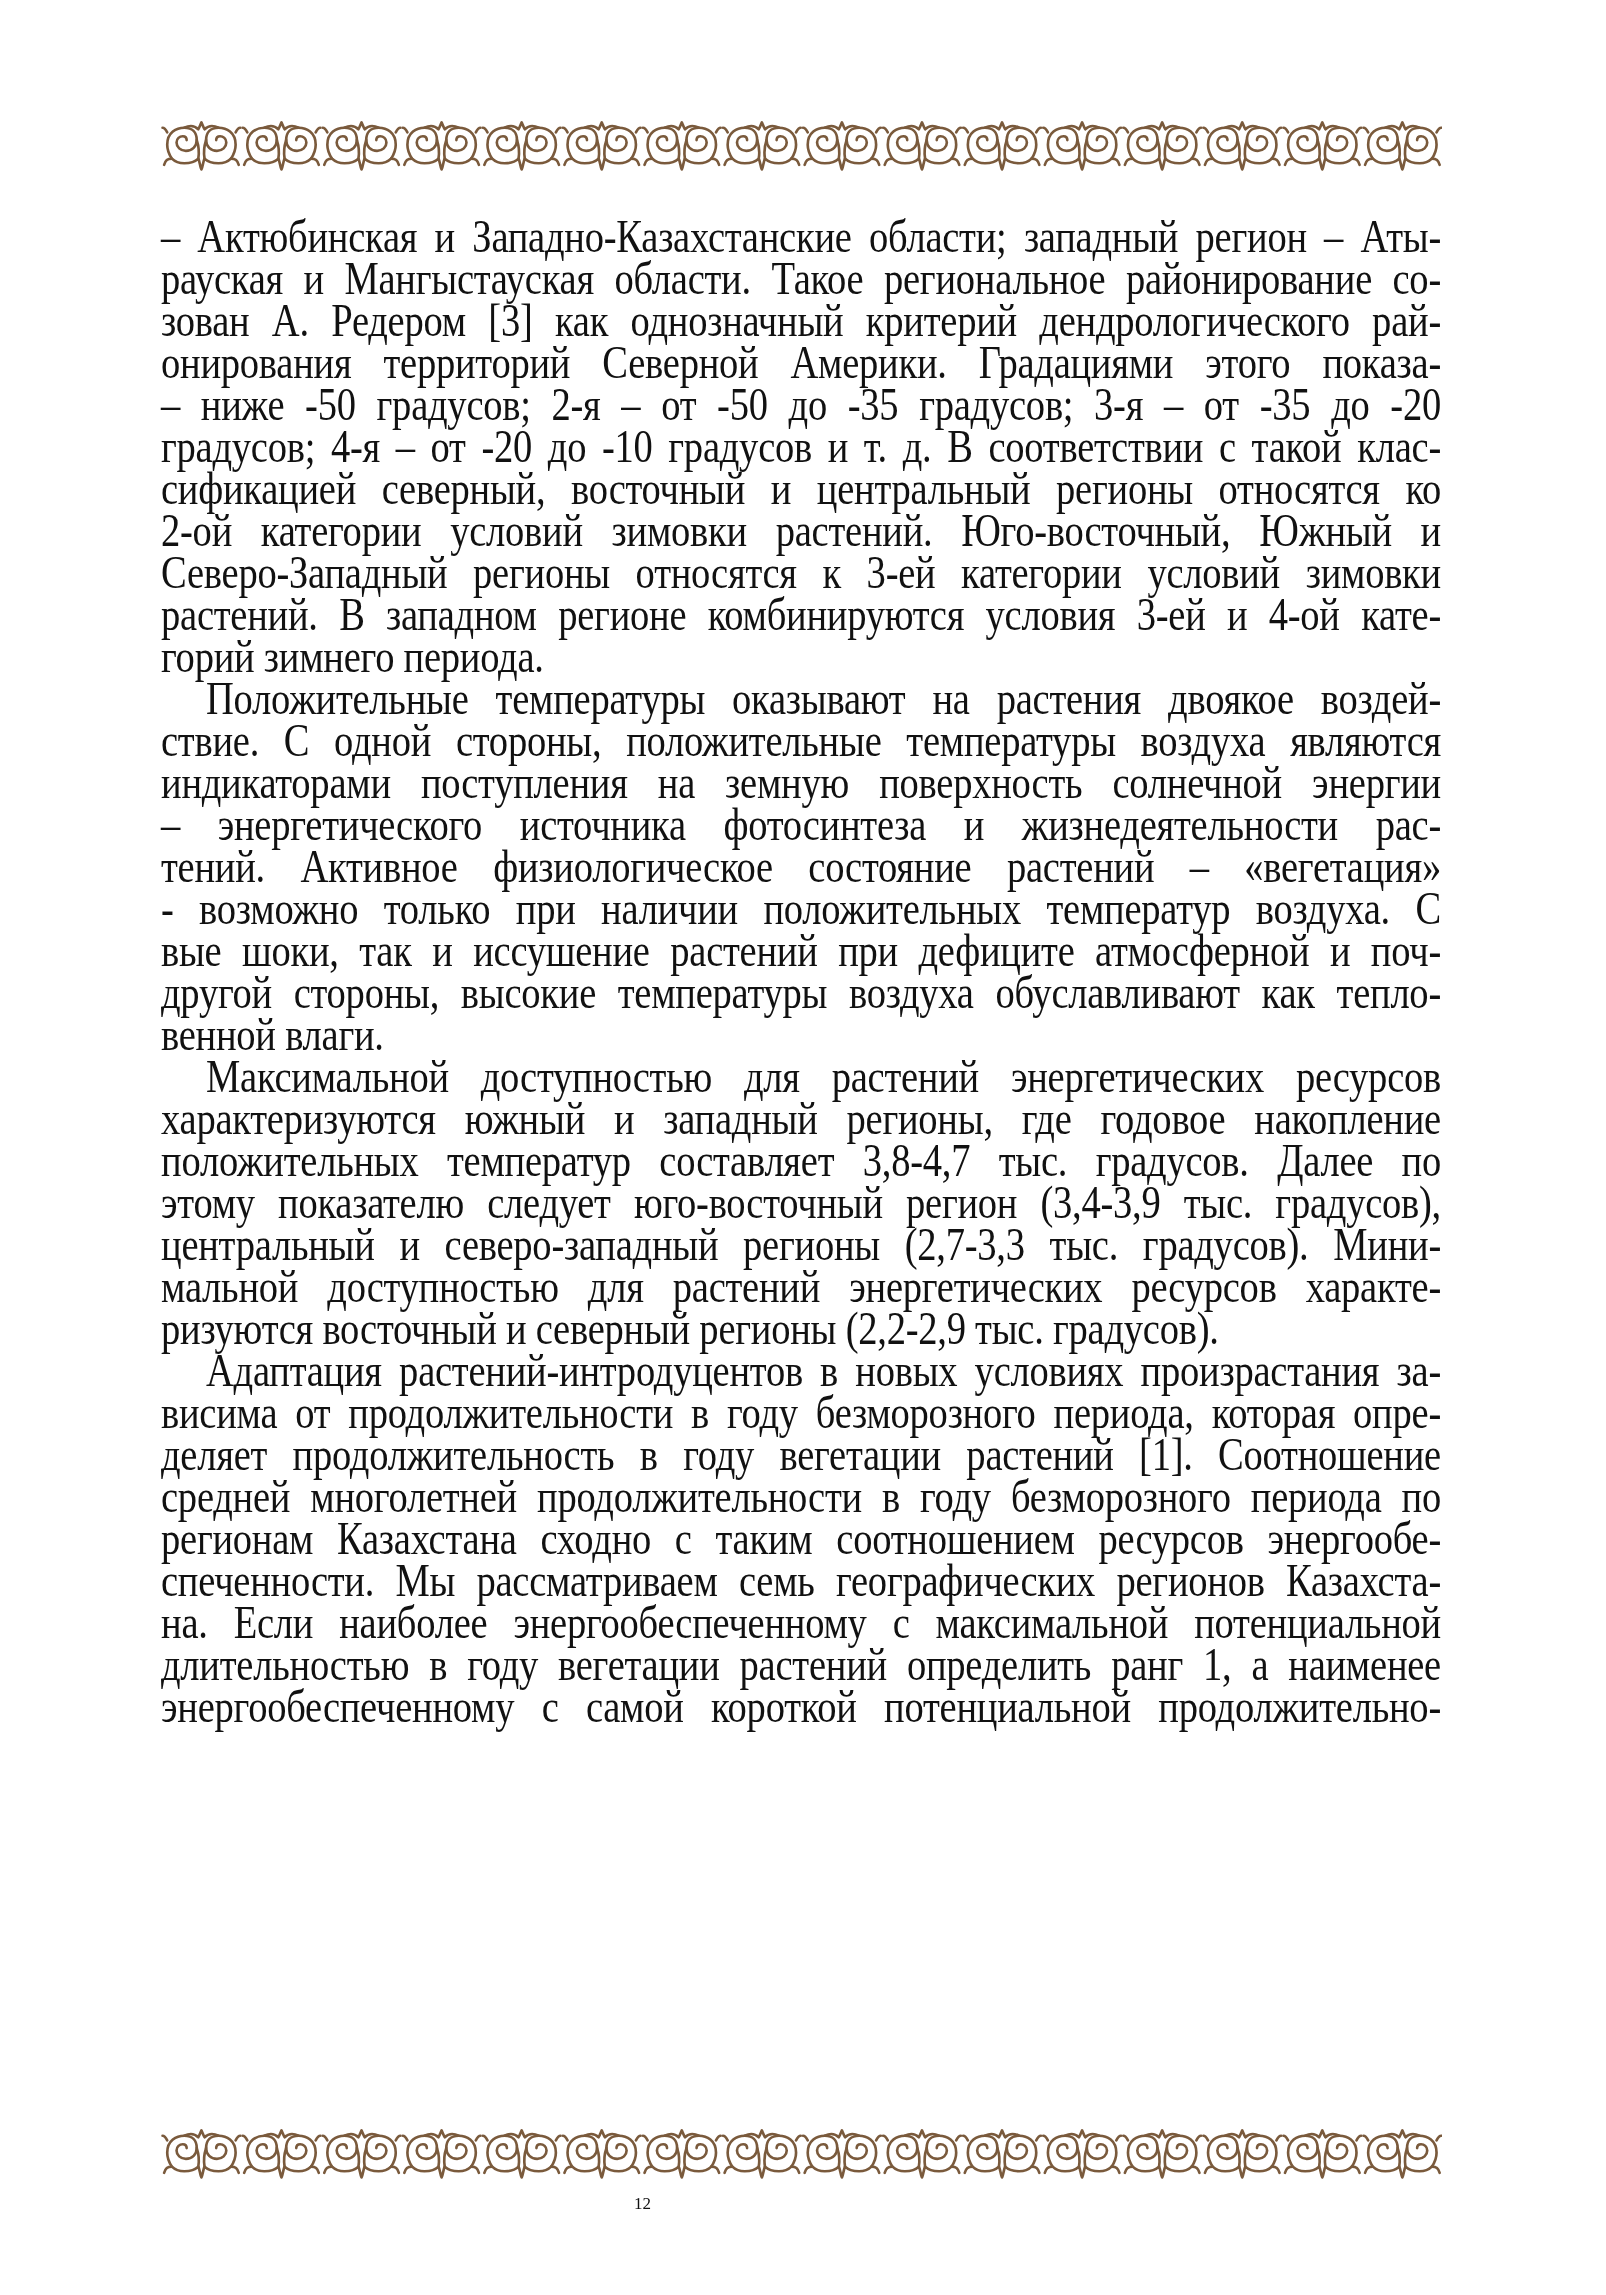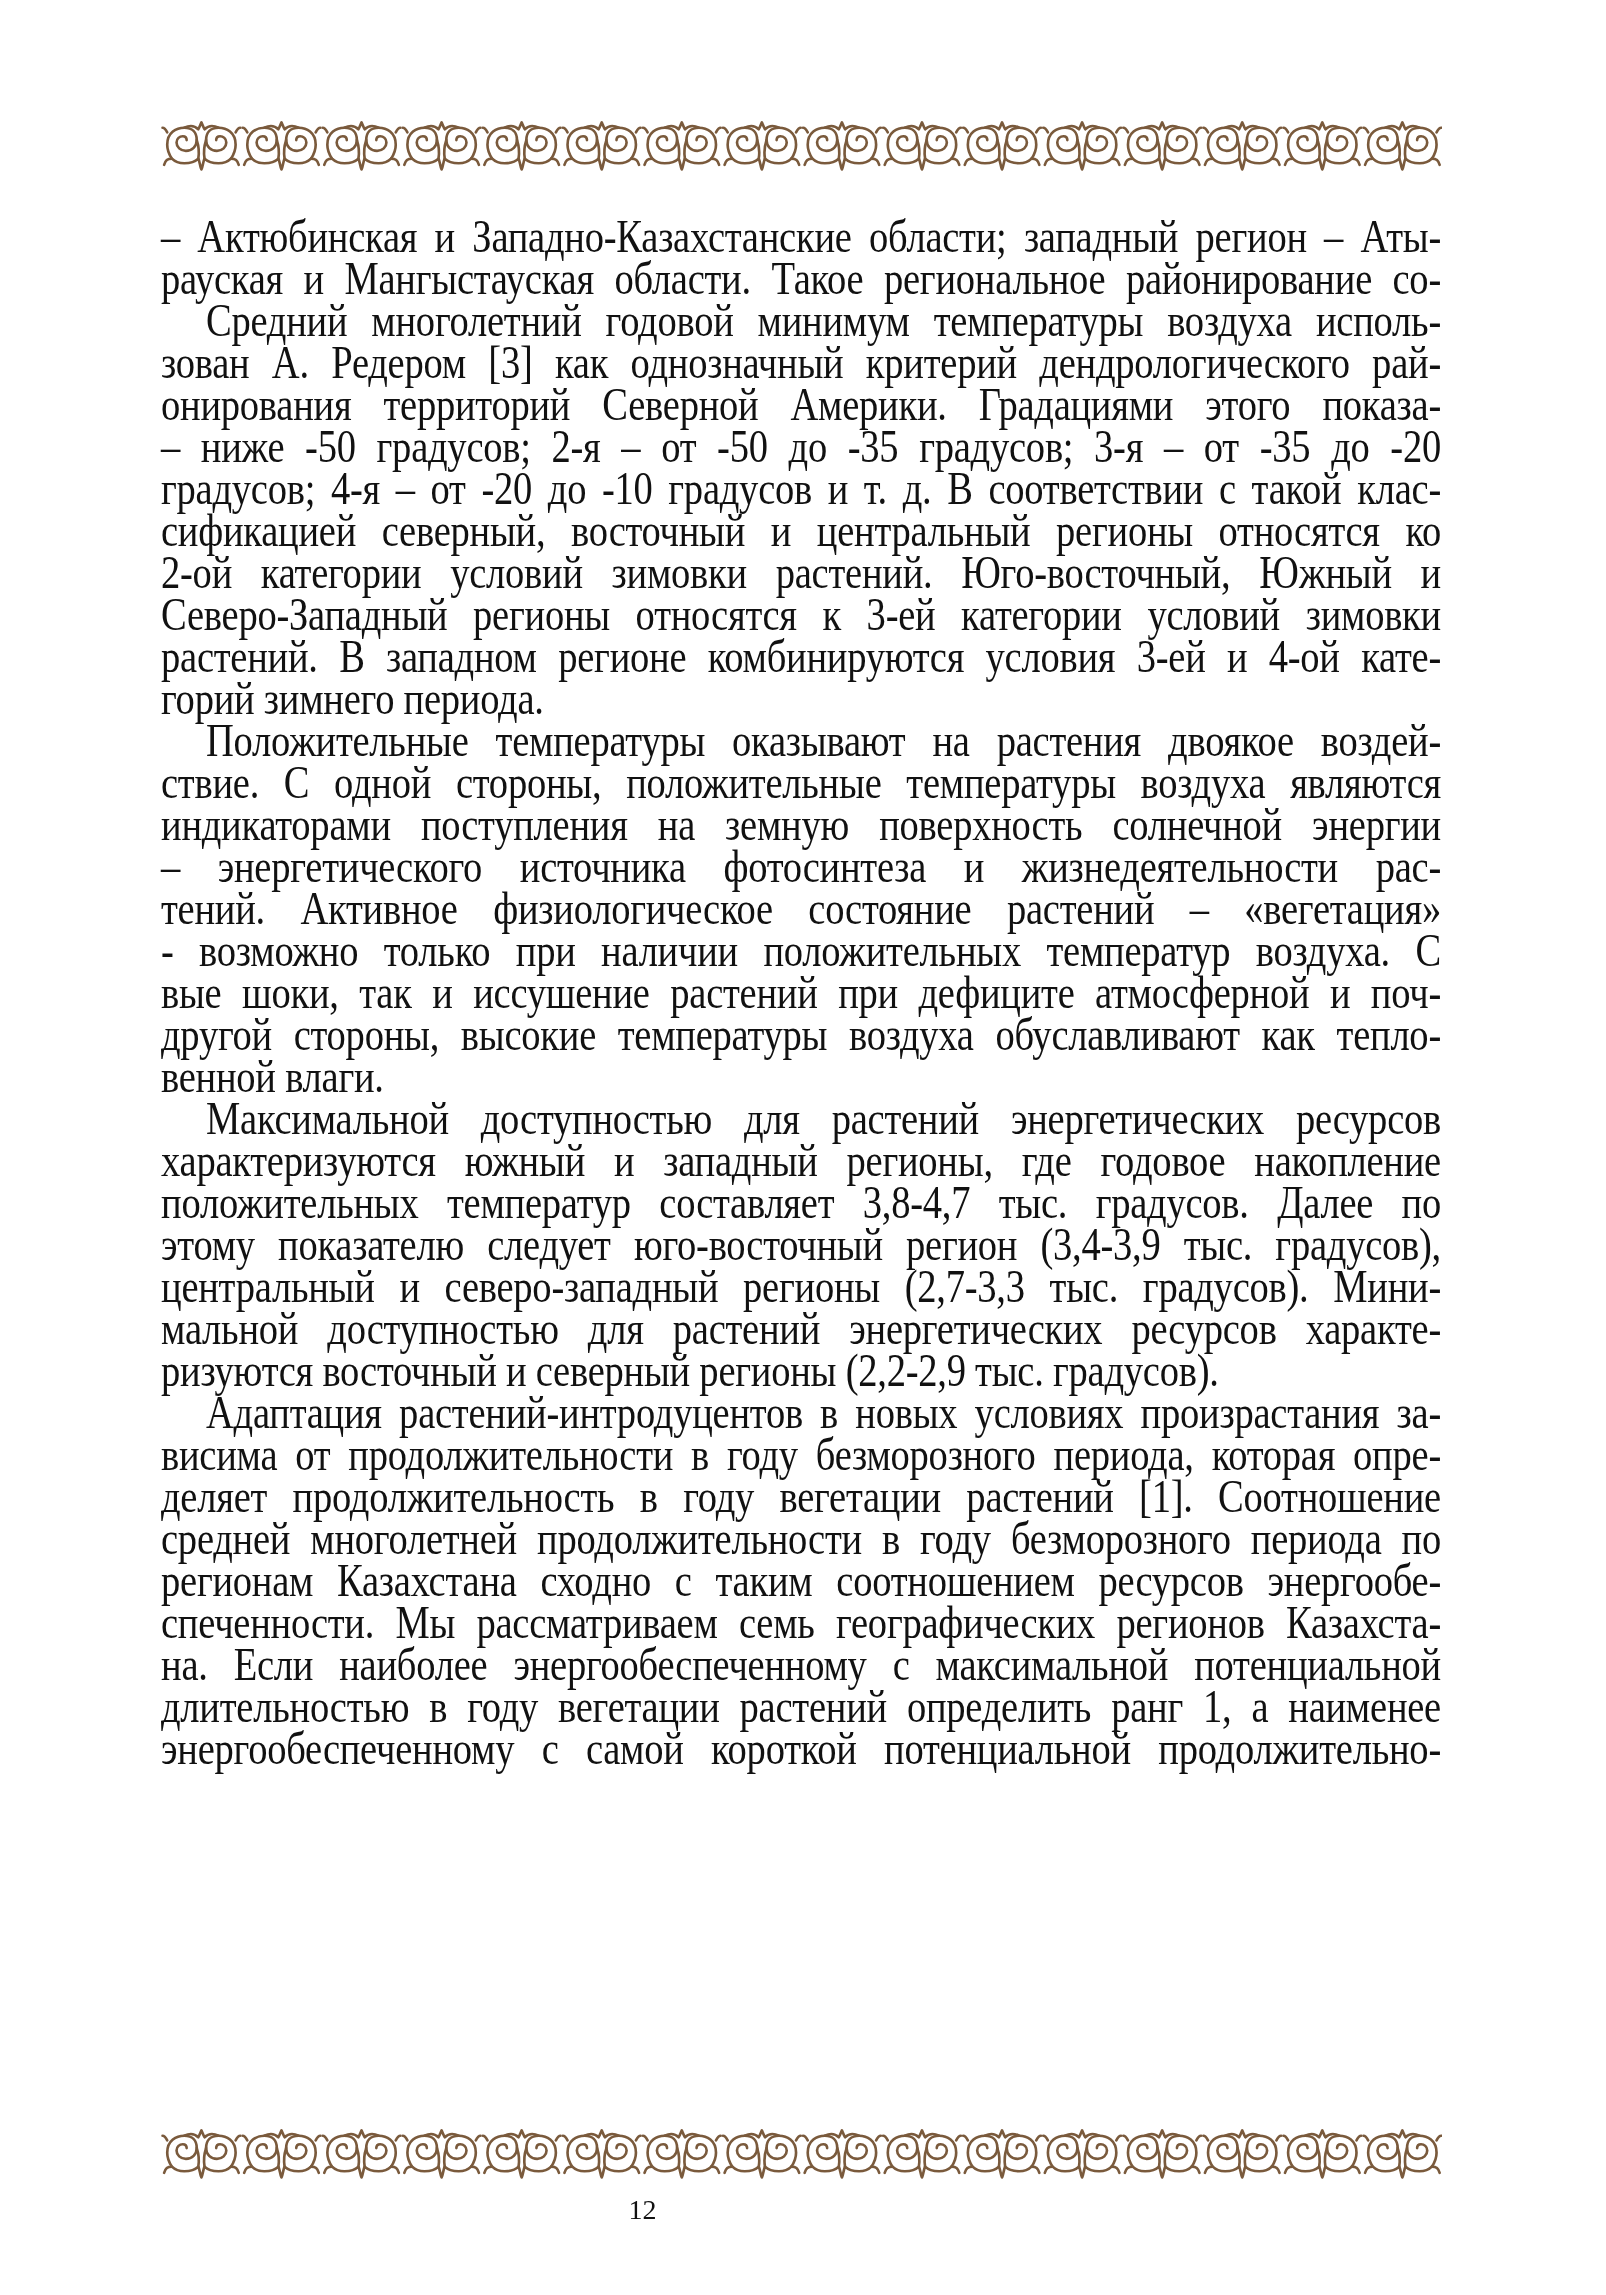--- a/index.html
+++ b/index.html
@@ -58,21 +58,21 @@
       transform: scaleX(0.82);
       transform-origin: 0 0;
       width: 121.95%;
     }
     .page-number {
       position: absolute;
       left: 0;
       width: 1285px;
       top: 2194px;
       text-align: center;
-      font-size: 28px;
+      font-size: 17px;
       color: #111111;
     }
   </style>
 </head>
 <body>
 
 <div class="ornament" id="ornament-top">
   <svg viewBox="0 0 1648 66" preserveAspectRatio="none">
     <defs>
       <g id="orn-tile">
@@ -106,21 +106,20 @@
       </g>
   </svg>
 </div>
 
 <div class="text-column" id="text-column">
     <div>
       <span class="line"><span class="condensed" style="text-align: justify; text-align-last: justify;">– Актюбинская и Западно-Казахстанские области; западный регион – Аты-</span></span>
       <span class="line"><span class="condensed" style="text-align: justify; text-align-last: justify;">рауская и Мангыстауская области. Такое региональное районирование со-</span></span>
     </div>
     <div>
-      <span class="line indent"><span class="condensed" style="text-align: justify; text-align-last: justify;">Средний многолетний годовой минимум температуры воздуха исполь-</span></span>
       <span class="line"><span class="condensed" style="text-align: justify; text-align-last: justify;">зован А. Редером [3] как однозначный критерий дендрологического рай-</span></span>
       <span class="line"><span class="condensed" style="text-align: justify; text-align-last: justify;">онирования территорий Северной Америки. Градациями этого показа-</span></span>
       <span class="line"><span class="condensed" style="text-align: justify; text-align-last: justify;">– ниже -50 градусов; 2-я – от -50 до -35 градусов; 3-я – от -35 до -20</span></span>
       <span class="line"><span class="condensed" style="text-align: justify; text-align-last: justify;">градусов; 4-я – от -20 до -10 градусов и т. д. В соответствии с такой клас-</span></span>
       <span class="line"><span class="condensed" style="text-align: justify; text-align-last: justify;">сификацией северный, восточный и центральный регионы относятся ко</span></span>
       <span class="line"><span class="condensed" style="text-align: justify; text-align-last: justify;">2-ой категории условий зимовки растений. Юго-восточный, Южный и</span></span>
       <span class="line"><span class="condensed" style="text-align: justify; text-align-last: justify;">Северо-Западный регионы относятся к 3-ей категории условий зимовки</span></span>
       <span class="line"><span class="condensed" style="text-align: justify; text-align-last: justify;">растений. В западном регионе комбинируются условия 3-ей и 4-ой кате-</span></span>
       <span class="line last"><span class="condensed" style="text-align: left; text-align-last: left;">горий зимнего периода.</span></span>
     </div>

